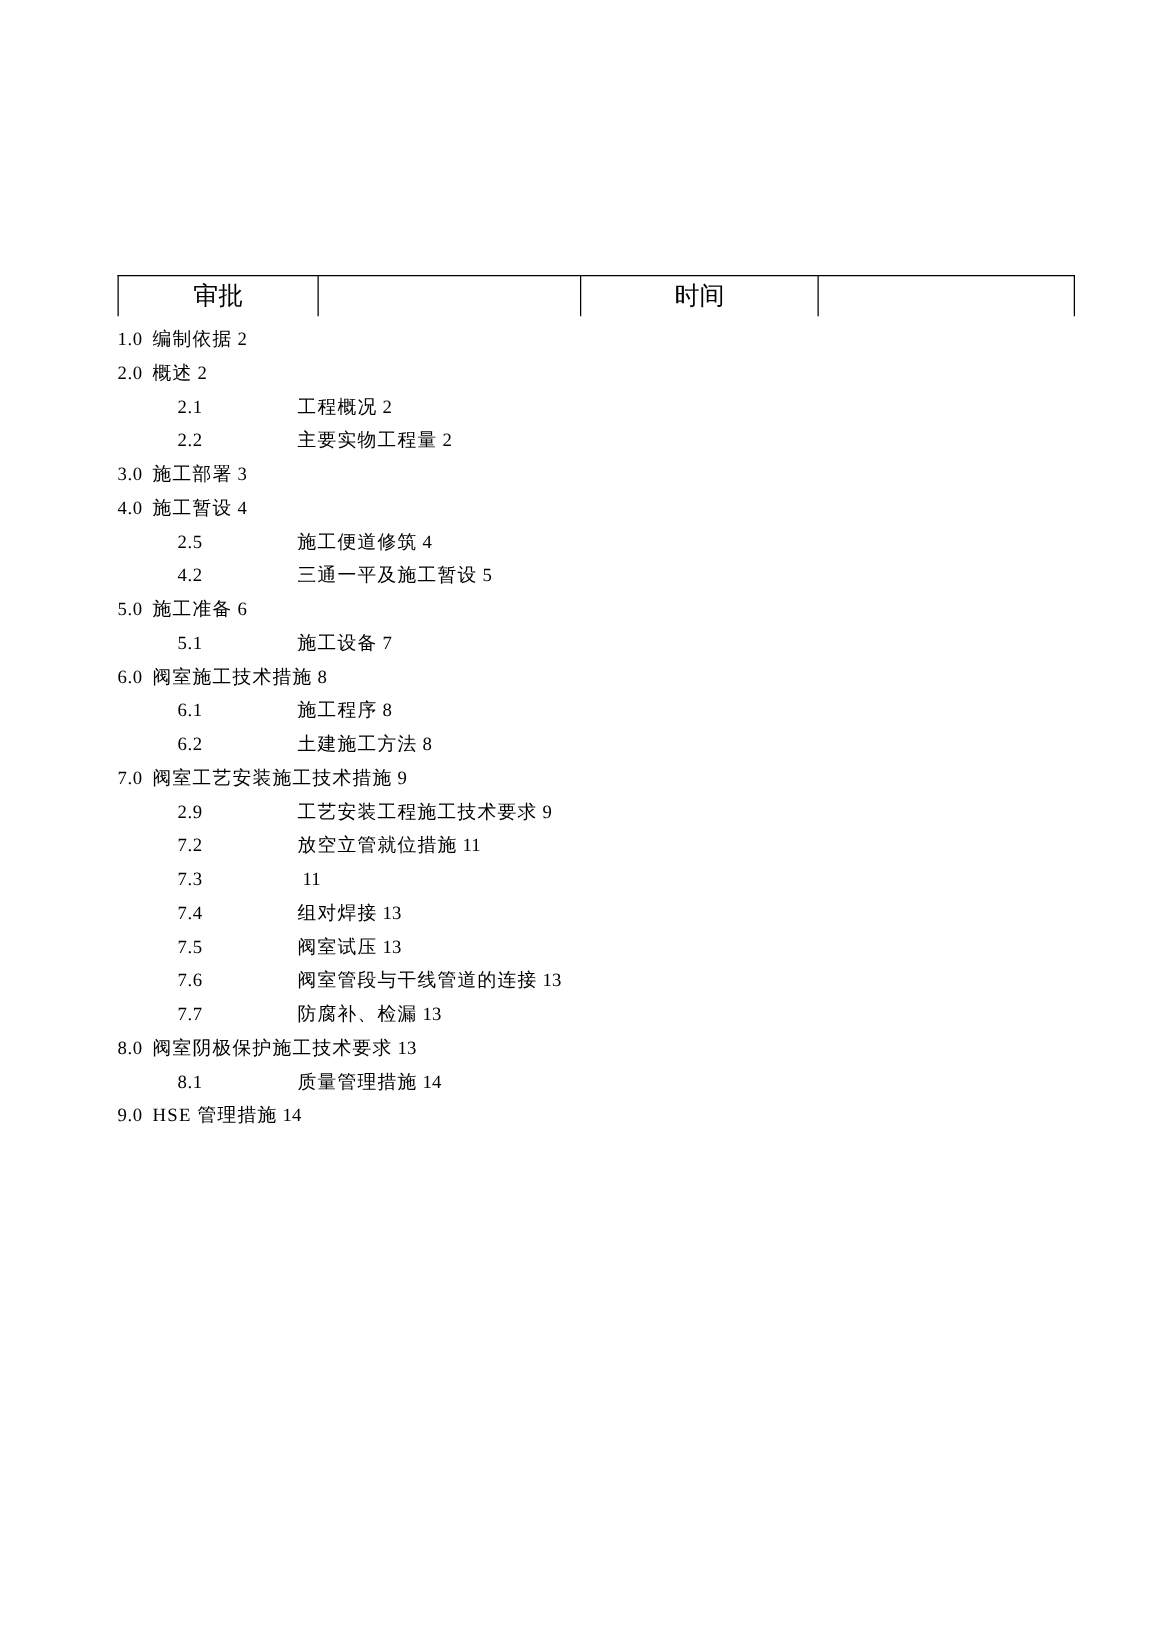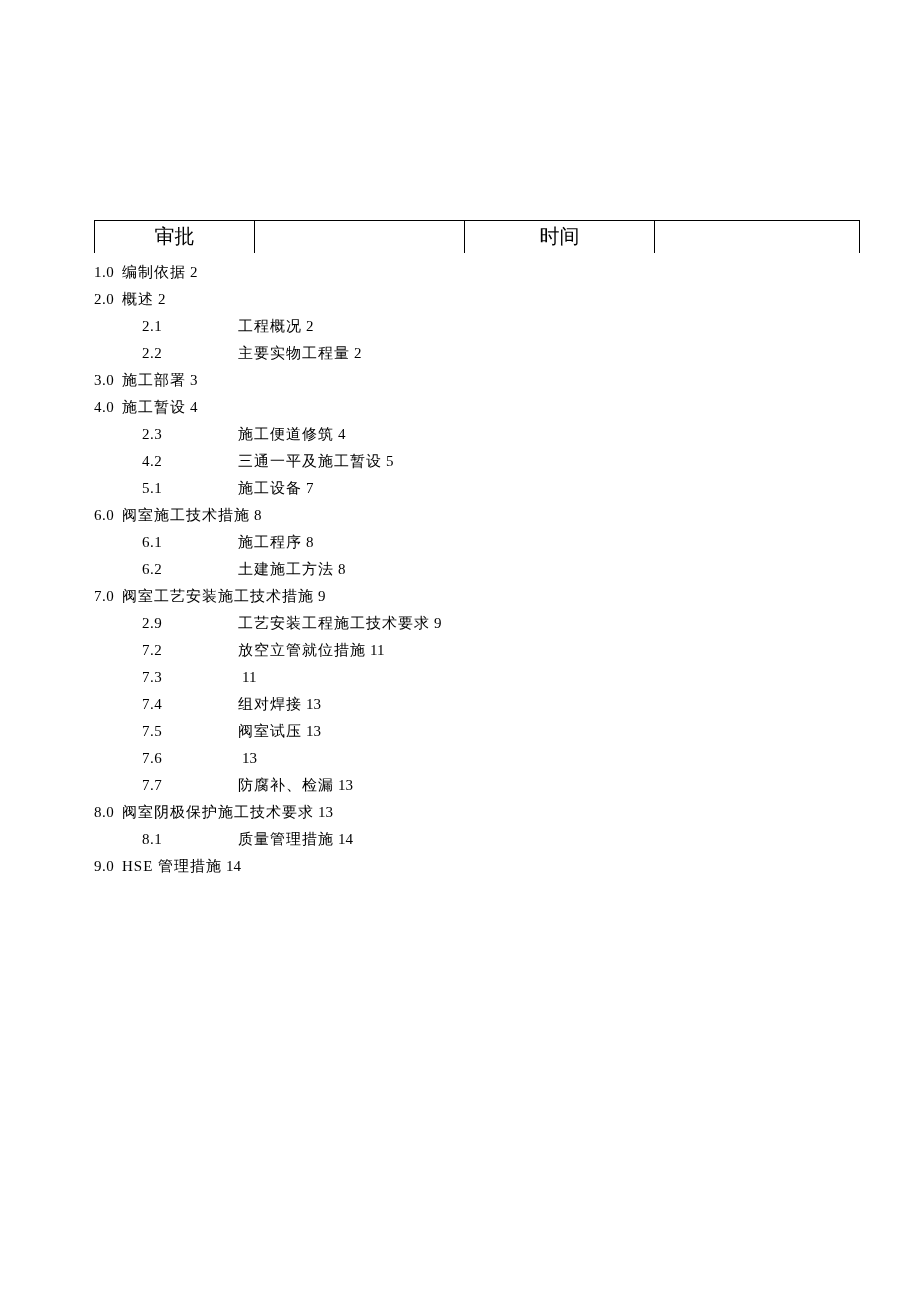--- a/index.html
+++ b/index.html
@@ -120,29 +120,34 @@
         <span class="num">3.0</span>
         <span class="title">施工部署</span>
         <span class="page-num">3</span>
       </div>
     <div class="toc-row toc-level1">
         <span class="num">4.0</span>
         <span class="title">施工暂设</span>
         <span class="page-num">4</span>
       </div>
     <div class="toc-row toc-level2">
-        <span class="num">2.3</span>
+        <span class="num">2.5</span>
         <span class="title">施工便道修筑</span>
         <span class="page-num">4</span>
       </div>
     <div class="toc-row toc-level2">
         <span class="num">4.2</span>
         <span class="title">三通一平及施工暂设</span>
         <span class="page-num">5</span>
       </div>
+    <div class="toc-row toc-level1">
+        <span class="num">5.0</span>
+        <span class="title">施工准备</span>
+        <span class="page-num">6</span>
+      </div>
     <div class="toc-row toc-level2">
         <span class="num">5.1</span>
         <span class="title">施工设备</span>
         <span class="page-num">7</span>
       </div>
     <div class="toc-row toc-level1">
         <span class="num">6.0</span>
         <span class="title">阀室施工技术措施</span>
         <span class="page-num">8</span>
       </div>
@@ -180,20 +185,21 @@
         <span class="title">组对焊接</span>
         <span class="page-num">13</span>
       </div>
     <div class="toc-row toc-level2">
         <span class="num">7.5</span>
         <span class="title">阀室试压</span>
         <span class="page-num">13</span>
       </div>
     <div class="toc-row toc-level2">
         <span class="num">7.6</span>
+        <span class="title">阀室管段与干线管道的连接</span>
         <span class="page-num">13</span>
       </div>
     <div class="toc-row toc-level2">
         <span class="num">7.7</span>
         <span class="title">防腐补、检漏</span>
         <span class="page-num">13</span>
       </div>
     <div class="toc-row toc-level1">
         <span class="num">8.0</span>
         <span class="title">阀室阴极保护施工技术要求</span>

